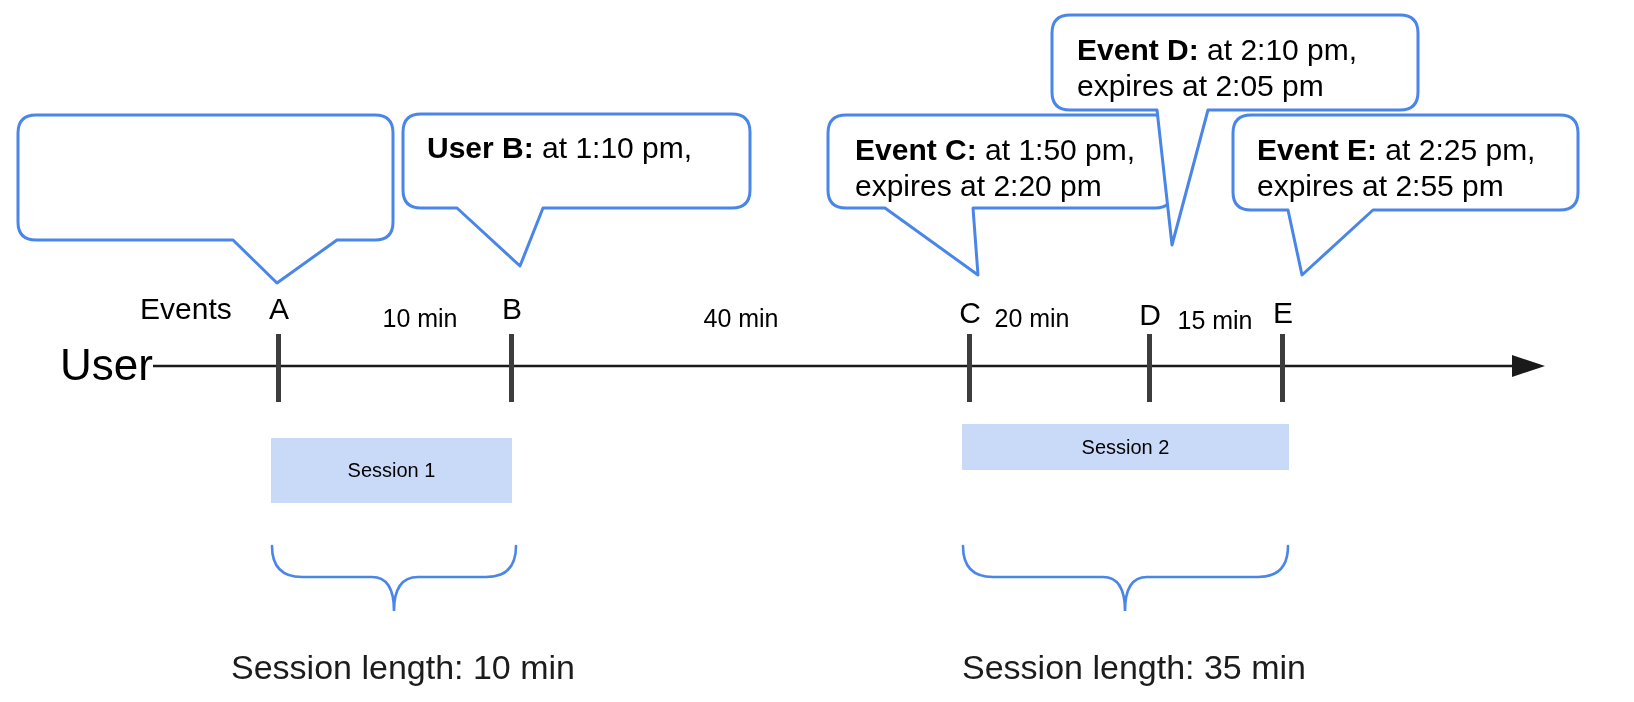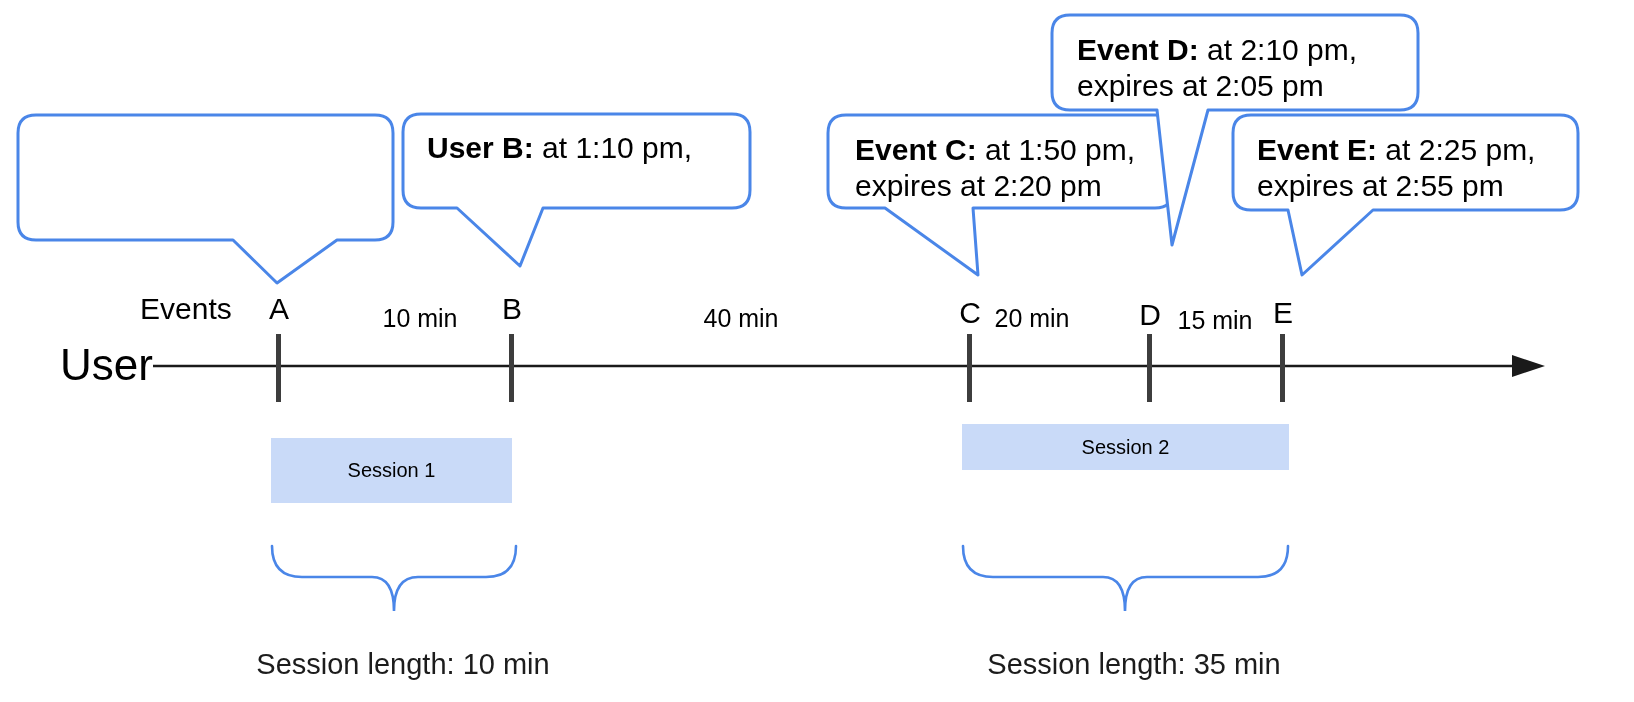--- a/index.html
+++ b/index.html
@@ -13,21 +13,21 @@
   .bubble-text b{font-weight:bold;}
   .axis-label{font-size:30px;}
   .user-label{font-size:44px;}
   .event-letter{font-size:30px;transform:translateX(-50%);}
   .gap-label{font-size:25px;transform:translateX(-50%);}
   .session-bar{
     position:absolute;z-index:2;background:#c9daf8;
     display:flex;align-items:center;justify-content:center;
     font-size:20px;
   }
-  .session-length{font-size:29px;transform:translateX(-50%);color:#1c1c1c;}
+  .session-length{font-size:34px;transform:translateX(-50%);color:#1c1c1c;}
 </style>
 </head>
 <body>
 
 <div class="stage">
 
   <svg width="1634" height="702" viewBox="0 0 1634 702">
 
     <line x1="153" y1="366" x2="1518" y2="366" stroke="#1a1a1a" stroke-width="2.6"></line>
     <polygon points="1545,366 1512,355 1512,377" fill="#1a1a1a"></polygon>

